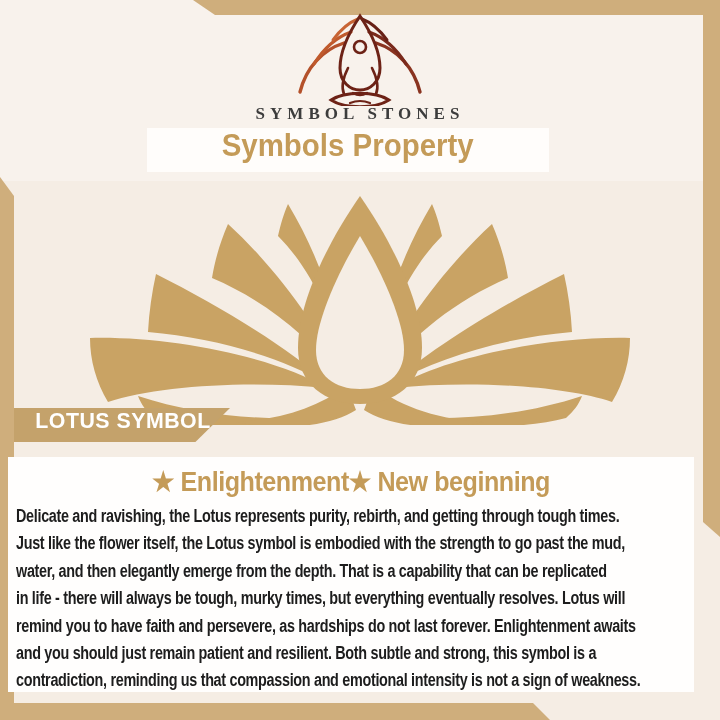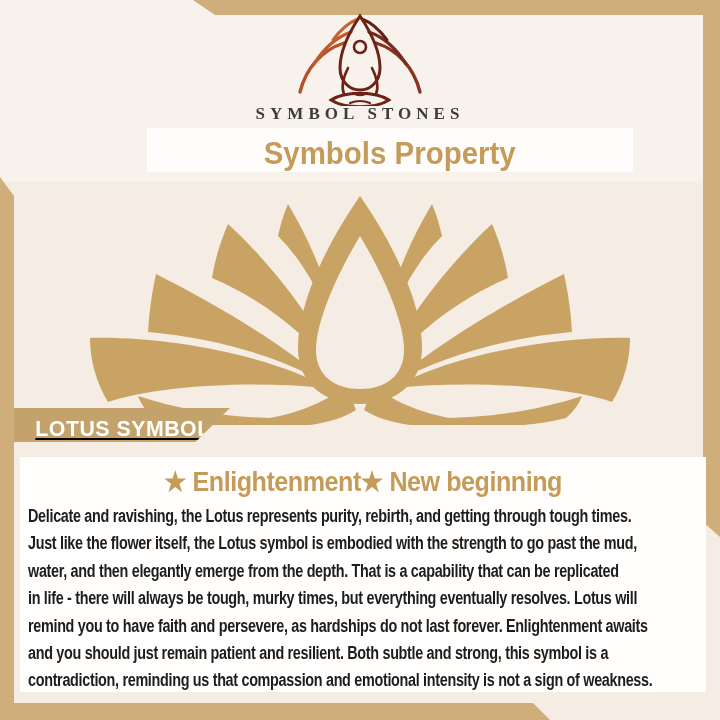--- a/index.html
+++ b/index.html
@@ -11,33 +11,33 @@
   .ribbon-top{left:0;top:0;width:720px;height:15px;clip-path:polygon(193px 0,720px 0,720px 15px,215px 15px);}
   .ribbon-right{left:703px;top:0;width:17px;height:537px;clip-path:polygon(0 0,17px 0,17px 537px,0 522px);}
   .ribbon-left{left:0;top:177px;width:14px;height:543px;clip-path:polygon(0 0,14px 19px,14px 543px,0 543px);}
   .ribbon-bottom{left:0;top:703px;width:550px;height:17px;clip-path:polygon(0 0,533px 0,550px 17px,0 17px);}
   
   .logo-wrap{position:absolute;left:0;top:12px;width:720px;text-align:center;}
   .brand-name{position:absolute;left:0;top:104px;width:720px;text-align:center;
     font-family:"Liberation Serif",serif;font-size:17px;font-weight:600;letter-spacing:5px;
     color:var(--brand_text,#3c3c3c);}
   
-  .title-band{position:absolute;left:147px;top:128px;width:486px;height:44px;background:#fffdfb;
-    display:flex;align-items:flex-end;justify-content:center;}
+  .title-band{position:absolute;left:147px;top:128px;width:402px;height:44px;background:#fffdfb;
+    display:flex;align-items:flex-start;justify-content:center;}
   .title-band span{display:inline-block;white-space:nowrap;transform:scaleX(.95);
     font-size:31px;font-weight:bold;color:var(--gold_text,#c59c5b);letter-spacing:0px;}
   
   .lotus-wrap{position:absolute;left:80px;top:190px;width:560px;height:235px;}
   
   .section-banner{position:absolute;left:14px;top:408px;width:216px;height:34px;
     background:var(--banner,#c4a26b);clip-path:polygon(0 0,100% 0,84% 100%,0 100%);
-    display:flex;align-items:flex-end;text-decoration:underline;}
+    display:flex;align-items:flex-start;}
   .section-banner span{color:#fff;font-size:22px;font-weight:600;letter-spacing:.5px;padding-left:22px;transform:scaleX(.97);transform-origin:left;}
   
-  .panel{position:absolute;left:20px;top:457px;width:686px;height:235px;background:#fffefd;}
+  .panel{position:absolute;left:8px;top:457px;width:686px;height:235px;background:#fffefd;}
   .panel-heading{position:absolute;left:0;top:9px;width:686px;text-align:center;}
   .panel-heading span{display:inline-block;white-space:nowrap;transform:scaleX(.93);
     font-size:27px;font-weight:bold;color:var(--gold_text,#c49b58);letter-spacing:-0.5px;}
   .panel-text{position:absolute;left:8px;top:46px;white-space:pre;line-height:27.4px;
     font-size:18px;font-weight:700;letter-spacing:-0.4px;color:var(--body_text,#1d1d1d);
     transform:scaleX(.80);transform-origin:left top;}
 </style>
 </head>
 <body>
 

